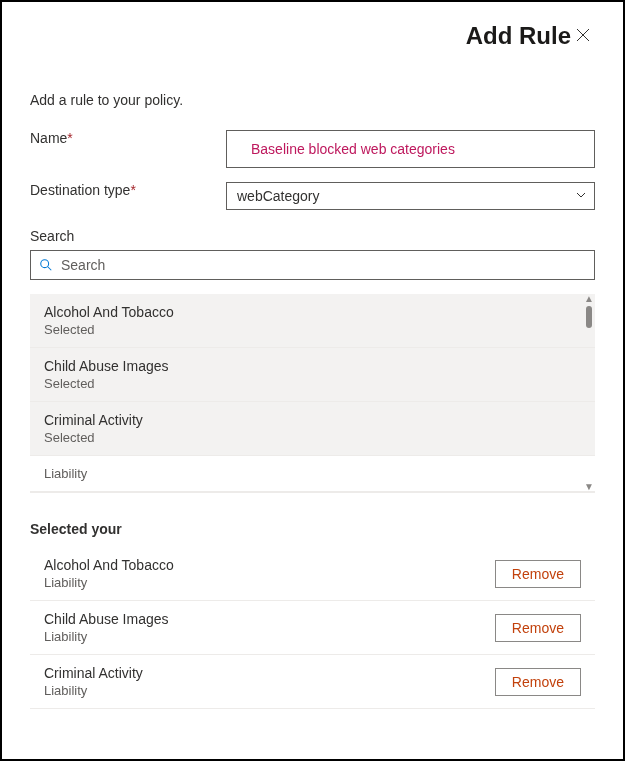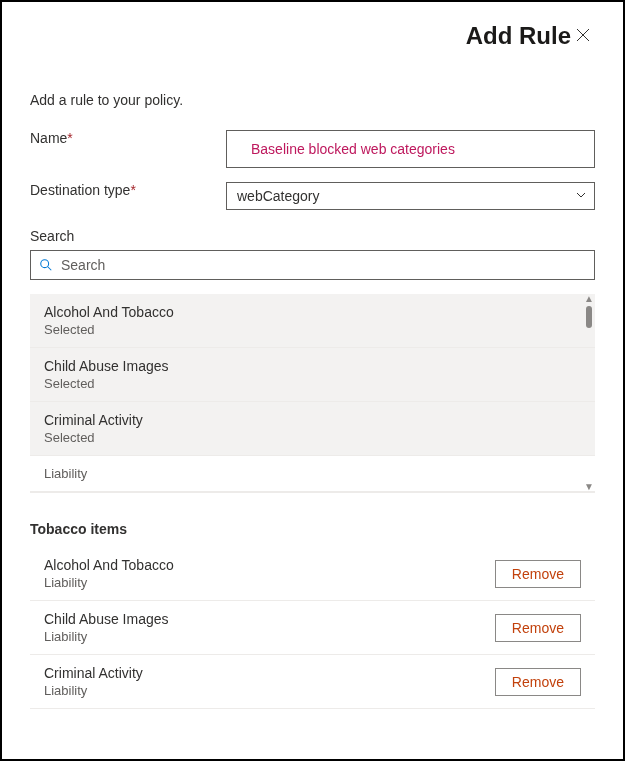--- a/index.html
+++ b/index.html
@@ -272,21 +272,21 @@
       <div class="item-sub">Liability</div>
     </div>
     <div class="scroll-indicator">
       <span class="scroll-arrow">▲</span>
       <span class="scroll-thumb"></span>
       <span class="scroll-spacer"></span>
       <span class="scroll-arrow">▼</span>
     </div>
   </div>
 
-  <h2 class="selected-heading">Tobacco items</h2>
+  <h2 class="selected-heading">Selected your</h2>
 
   <div class="selected-item">
     <div class="selected-text">
       <div class="item-name">Alcohol And Tobacco</div>
       <div class="item-sub">Liability</div>
     </div>
     <button class="remove-btn">Remove</button>
   </div>
 
   <div class="selected-item">

